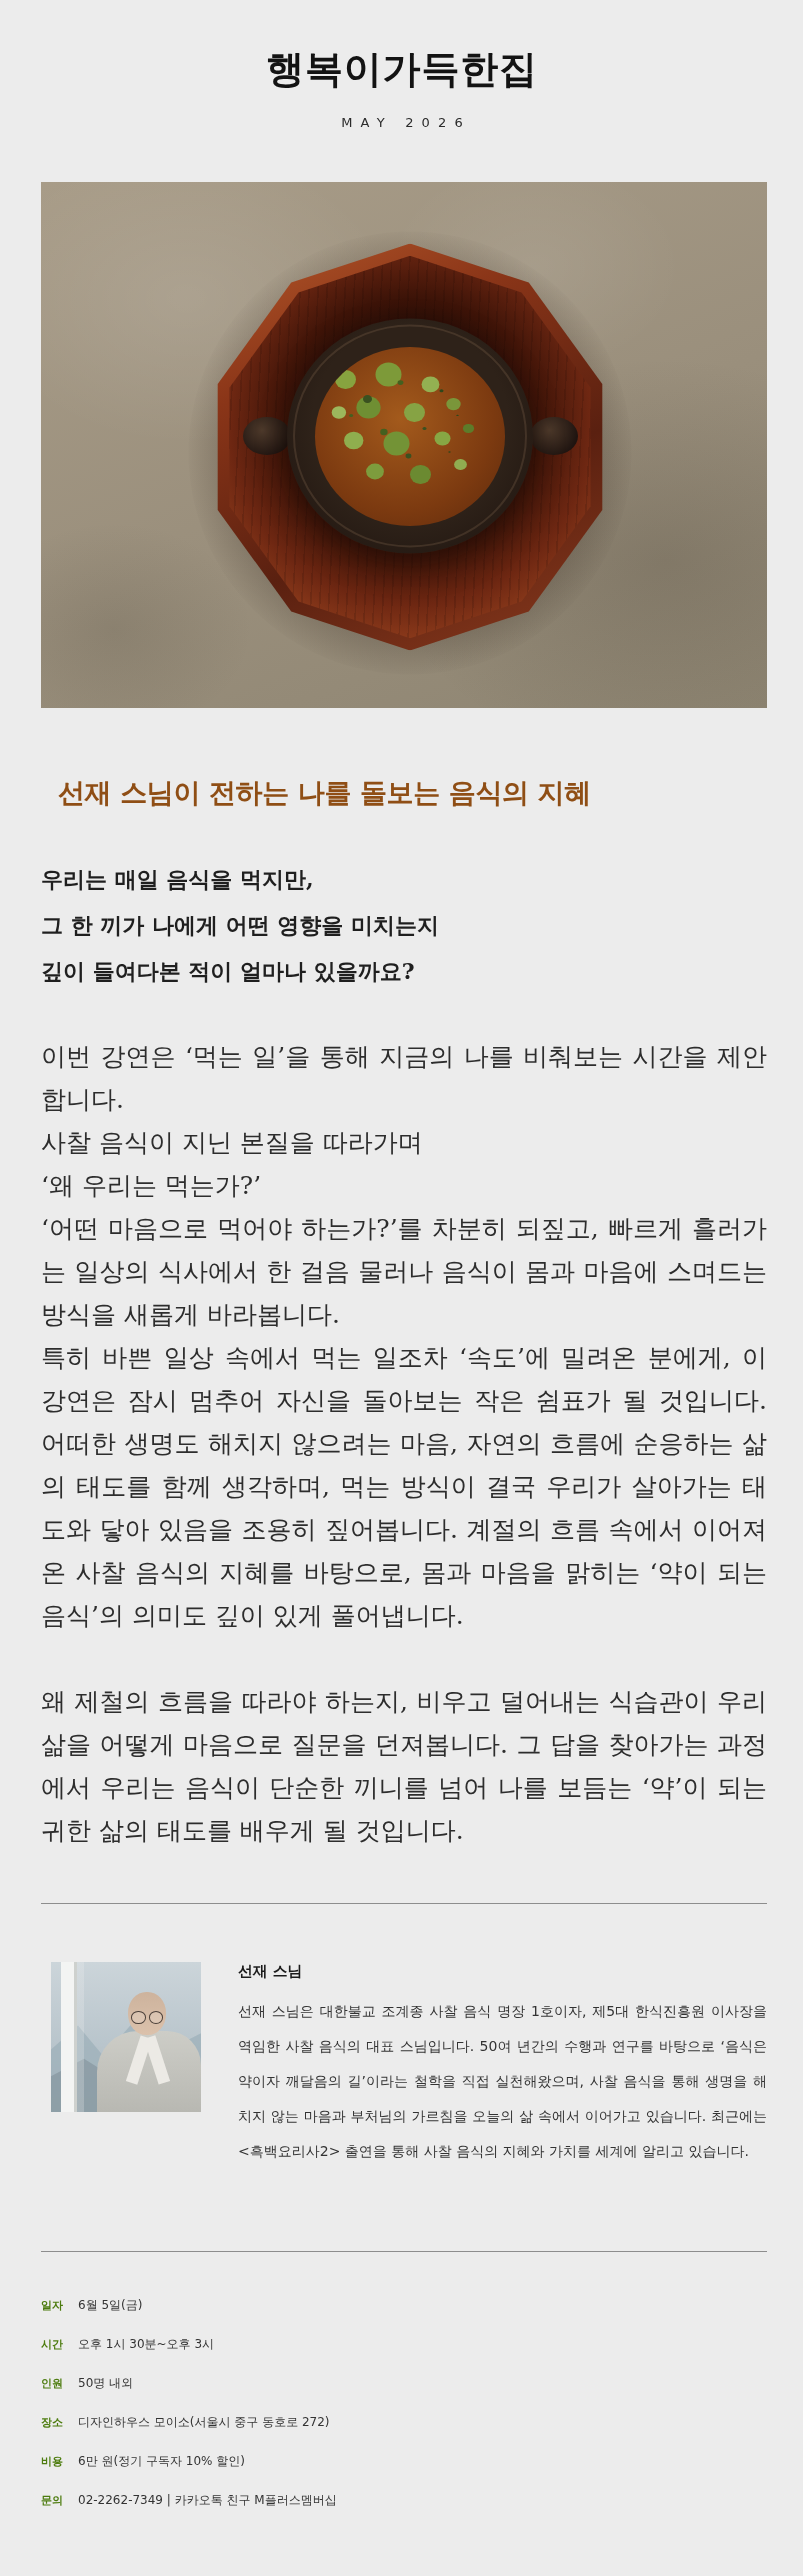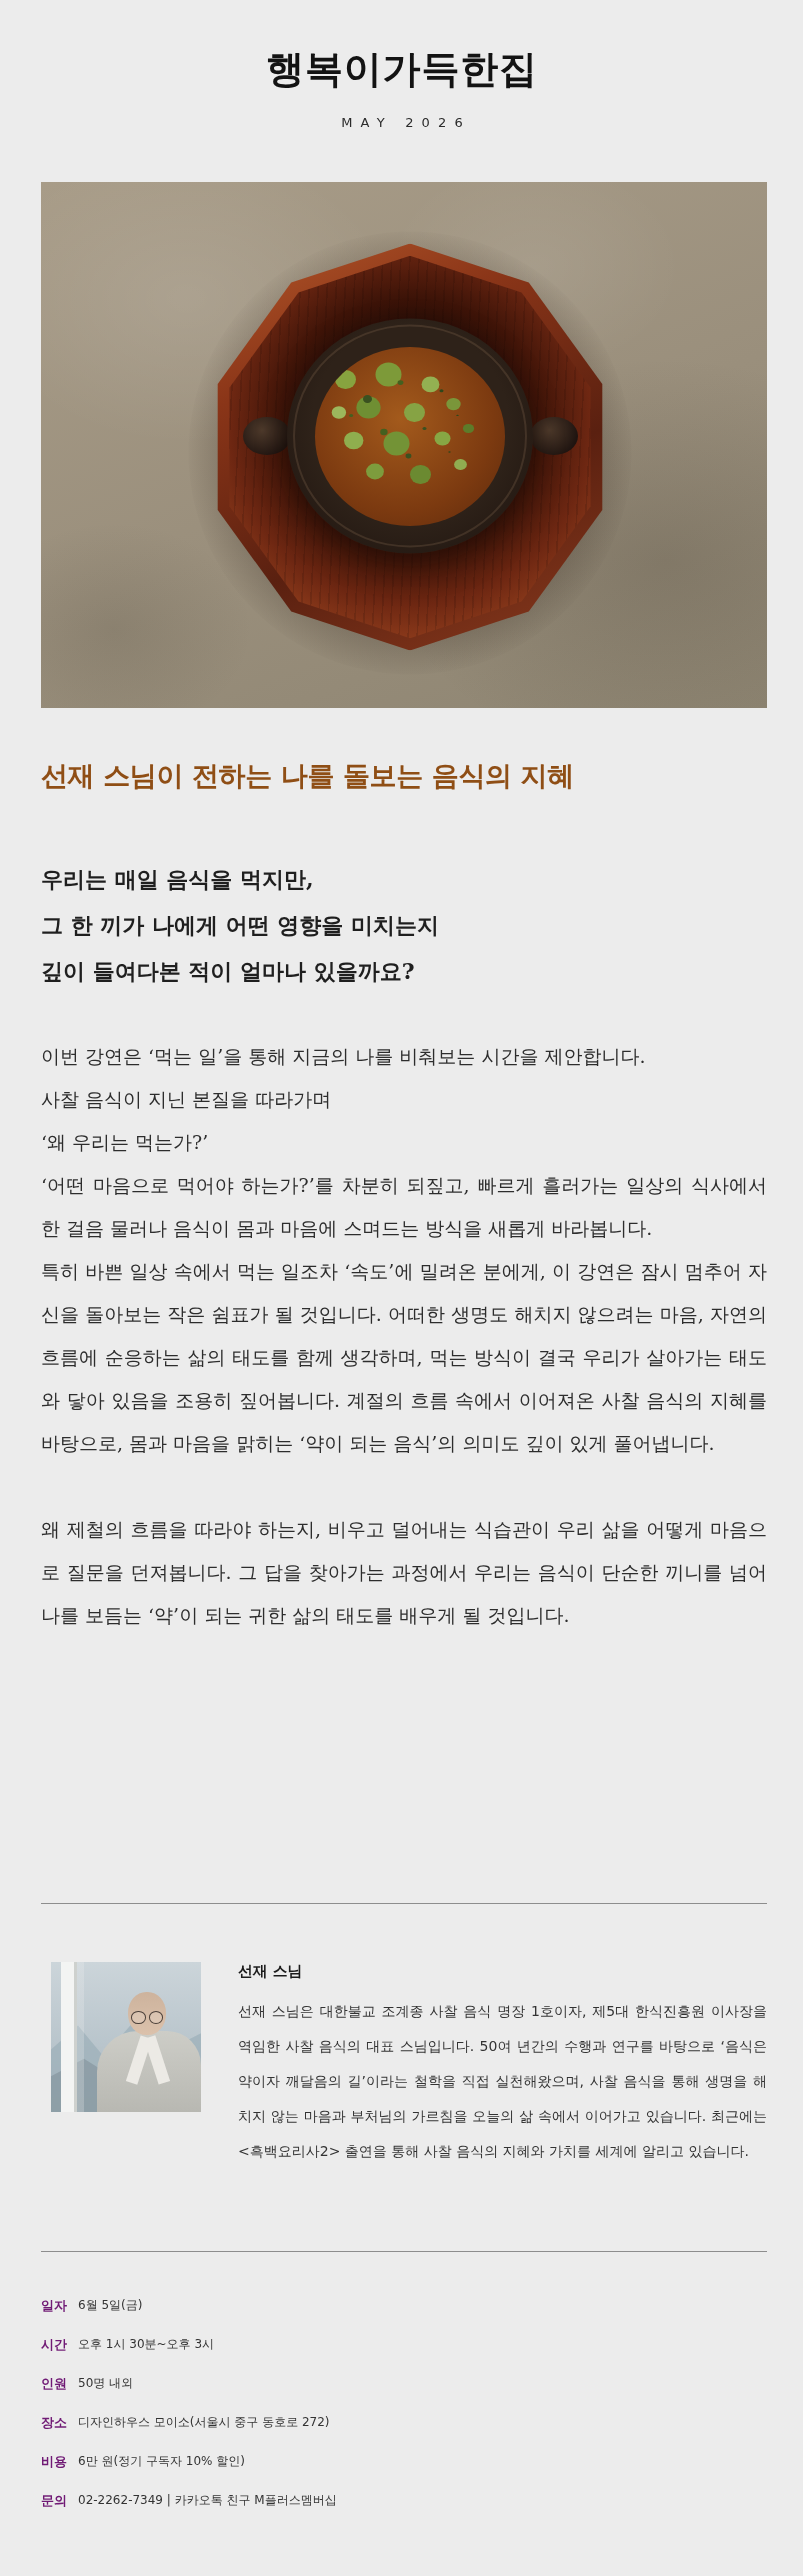--- a/index.html
+++ b/index.html
@@ -53,29 +53,29 @@
           51px 64px 0 2.5px #739336,97px 59px 0 -2.5px #87a744,29.5px 92px 0 -1.6px #7d9c3d,
           75px 95px 0 0 #6b8a31,115px 85px 0 -4.1px #90ad50,123px 49px 0 -4.9px #5d7c2a,
           -6.6px 33px 0 -3.3px #9cb75c;}
   .herbs{position:absolute;left:48px;top:48px;width:9px;height:8.2px;border-radius:50%;
         background:#3a5120;
         box-shadow:33px -16.4px 0 -1.6px #44601f,74px -8.2px 0 -2.5px #2f471a,16.4px 33px 0 -0.8px #44601f,
           57px 29.5px 0 -2.5px #3a5120,90px 16.4px 0 -3.3px #2f471a,-16.4px 16.4px 0 -2.5px #44601f,
           41px 57px 0 -1.6px #3a5120,82px 53px 0 -3.3px #2f471a;}
 
   
-  .title{position:absolute;top:758px;left:41px;margin:0;
+  .title{position:absolute;top:758px;left:41px;margin:17px;
         font-family:"DejaVu Serif","Liberation Serif",serif;
         font-size:27px;font-weight:600;color:#8f4e15;letter-spacing:-0.4px;}
   .intro{position:absolute;top:856px;left:41px;width:726px;
         font-family:"DejaVu Serif","Liberation Serif",serif;
         font-size:22px;font-weight:700;line-height:46px;color:#1f1f1f;}
   .body-copy{position:absolute;top:1035px;left:41px;width:726px;
         font-family:"DejaVu Serif","Liberation Serif",serif;
-        font-size:19px;line-height:43px;color:#2d2d2d;text-align:justify;}
+        font-size:25px;line-height:43px;color:#2d2d2d;text-align:justify;}
   .body-copy p{margin:0;}
   .body-copy p.gap{margin-top:43px;}
 
   
   .divider{position:absolute;left:41px;width:726px;height:0.8px;background:#8d8d8d;}
   .divider-1{top:1903px;}
   .divider-2{top:2251px;}
 
   
   .profile{position:absolute;top:1962px;left:51px;width:716px;display:flex;gap:37px;}
@@ -97,21 +97,21 @@
   .glass{position:absolute;top:19.7px;width:12.3px;height:10.7px;border:1.6px solid #4c413a;
         border-radius:50%;background:rgba(255,255,255,.15);}
   .g-l{left:3.3px;} .g-r{left:20.5px;}
   .p-text{width:529px;}
   .p-name{margin:0 0 13px;font-size:14.8px;font-weight:700;color:#1b1b1b;}
   .p-bio{font-size:14px;line-height:35px;color:#333;text-align:justify;}
 
   
   .info{position:absolute;top:2286px;left:41px;width:726px;}
   .info-row{display:flex;align-items:center;height:39px;}
-  .info-label{flex:none;width:37px;font-size:13px;font-weight:700;color:#701a75;}
+  .info-label{flex:none;width:37px;font-size:11px;font-weight:700;color:#4d7c0f;}
   .info-value{font-size:12px;color:#333;}
 </style>
 </head>
 <body>
 
 <div class="page">
 
   <div class="logo">행복이가득한집</div>
   <div class="issue">MAY 2026</div>
 

